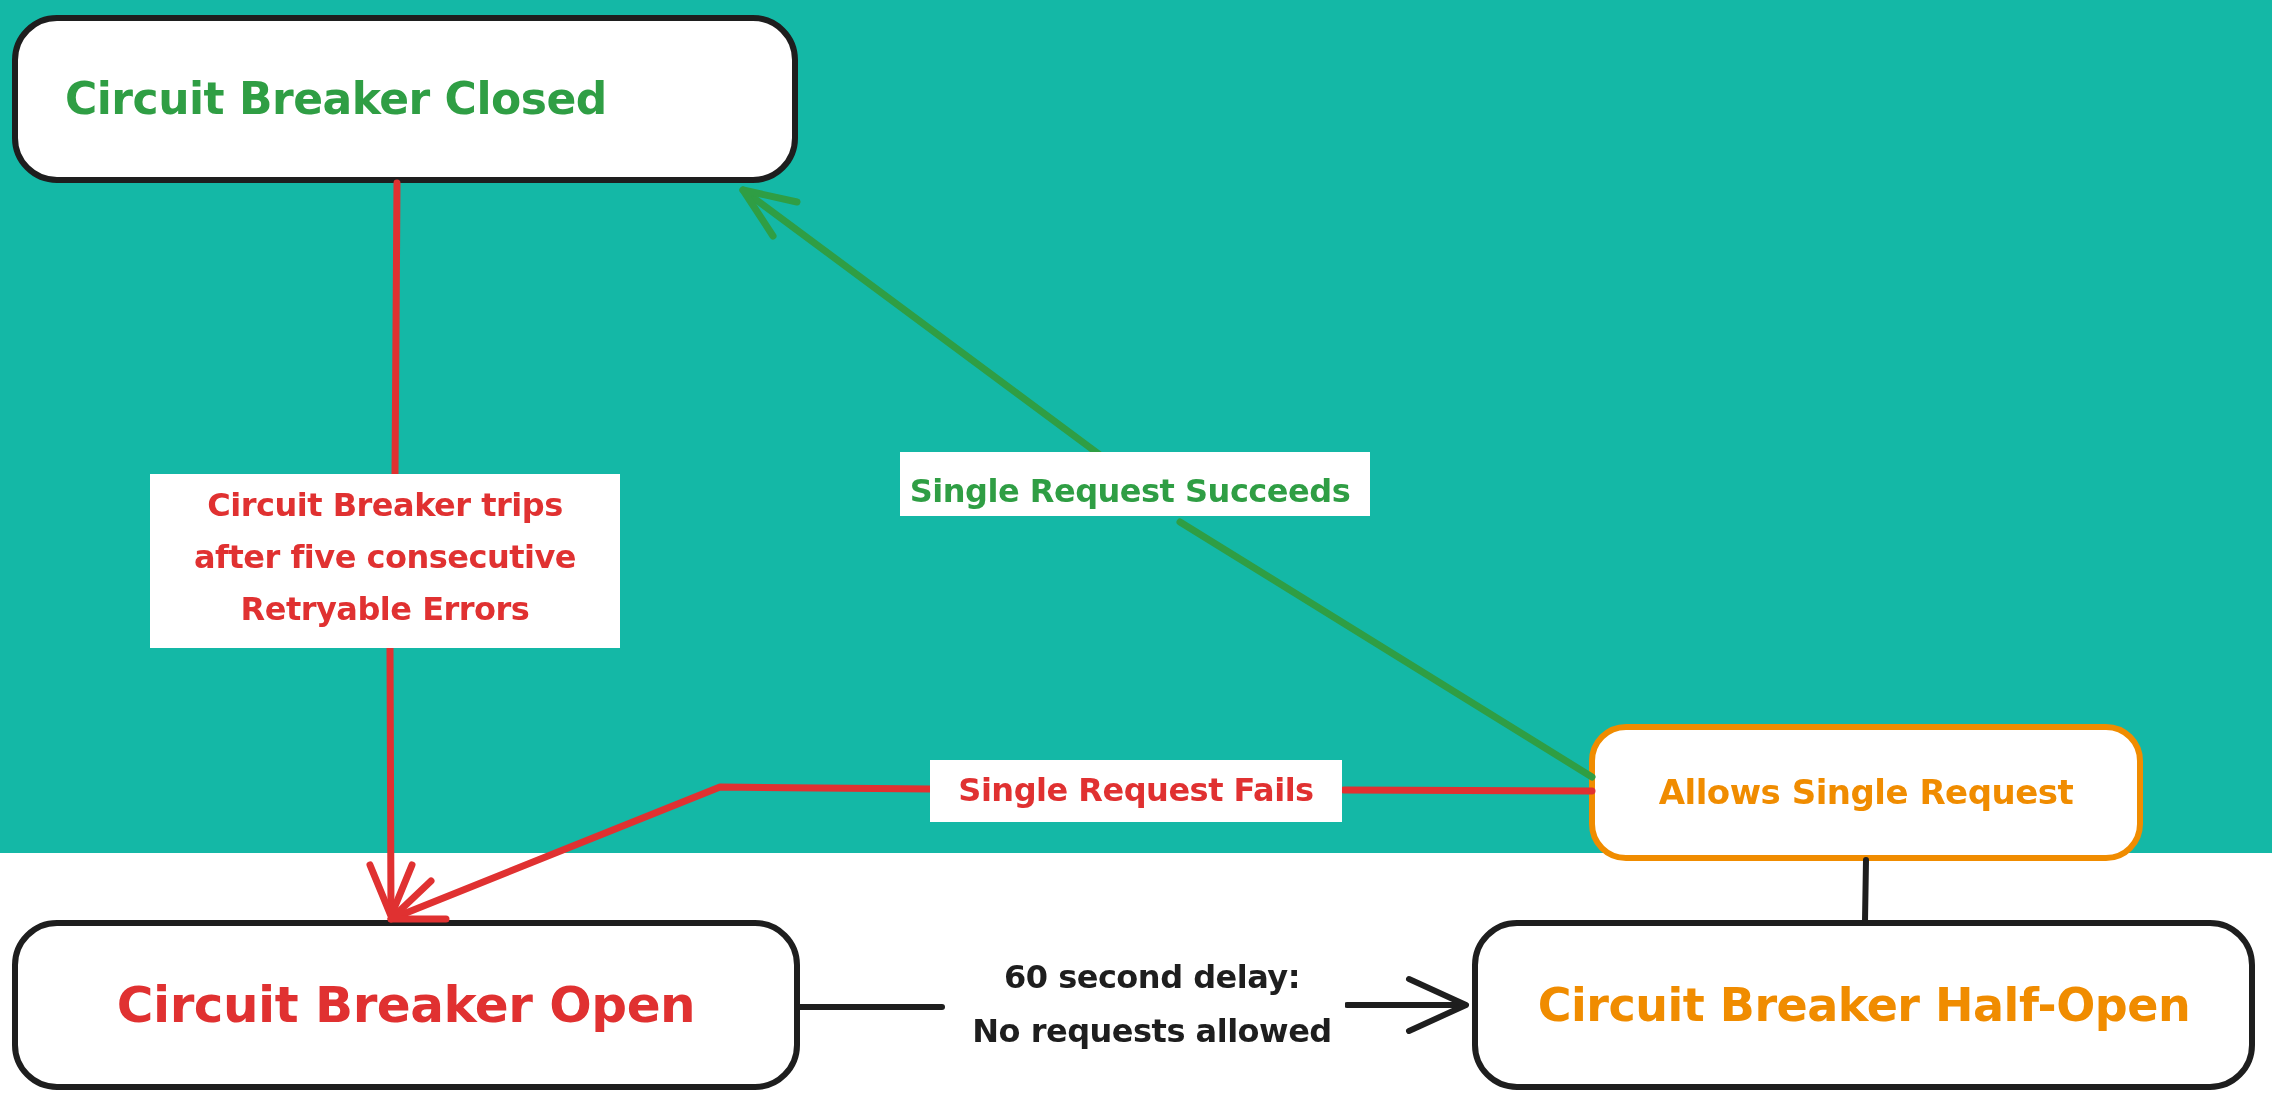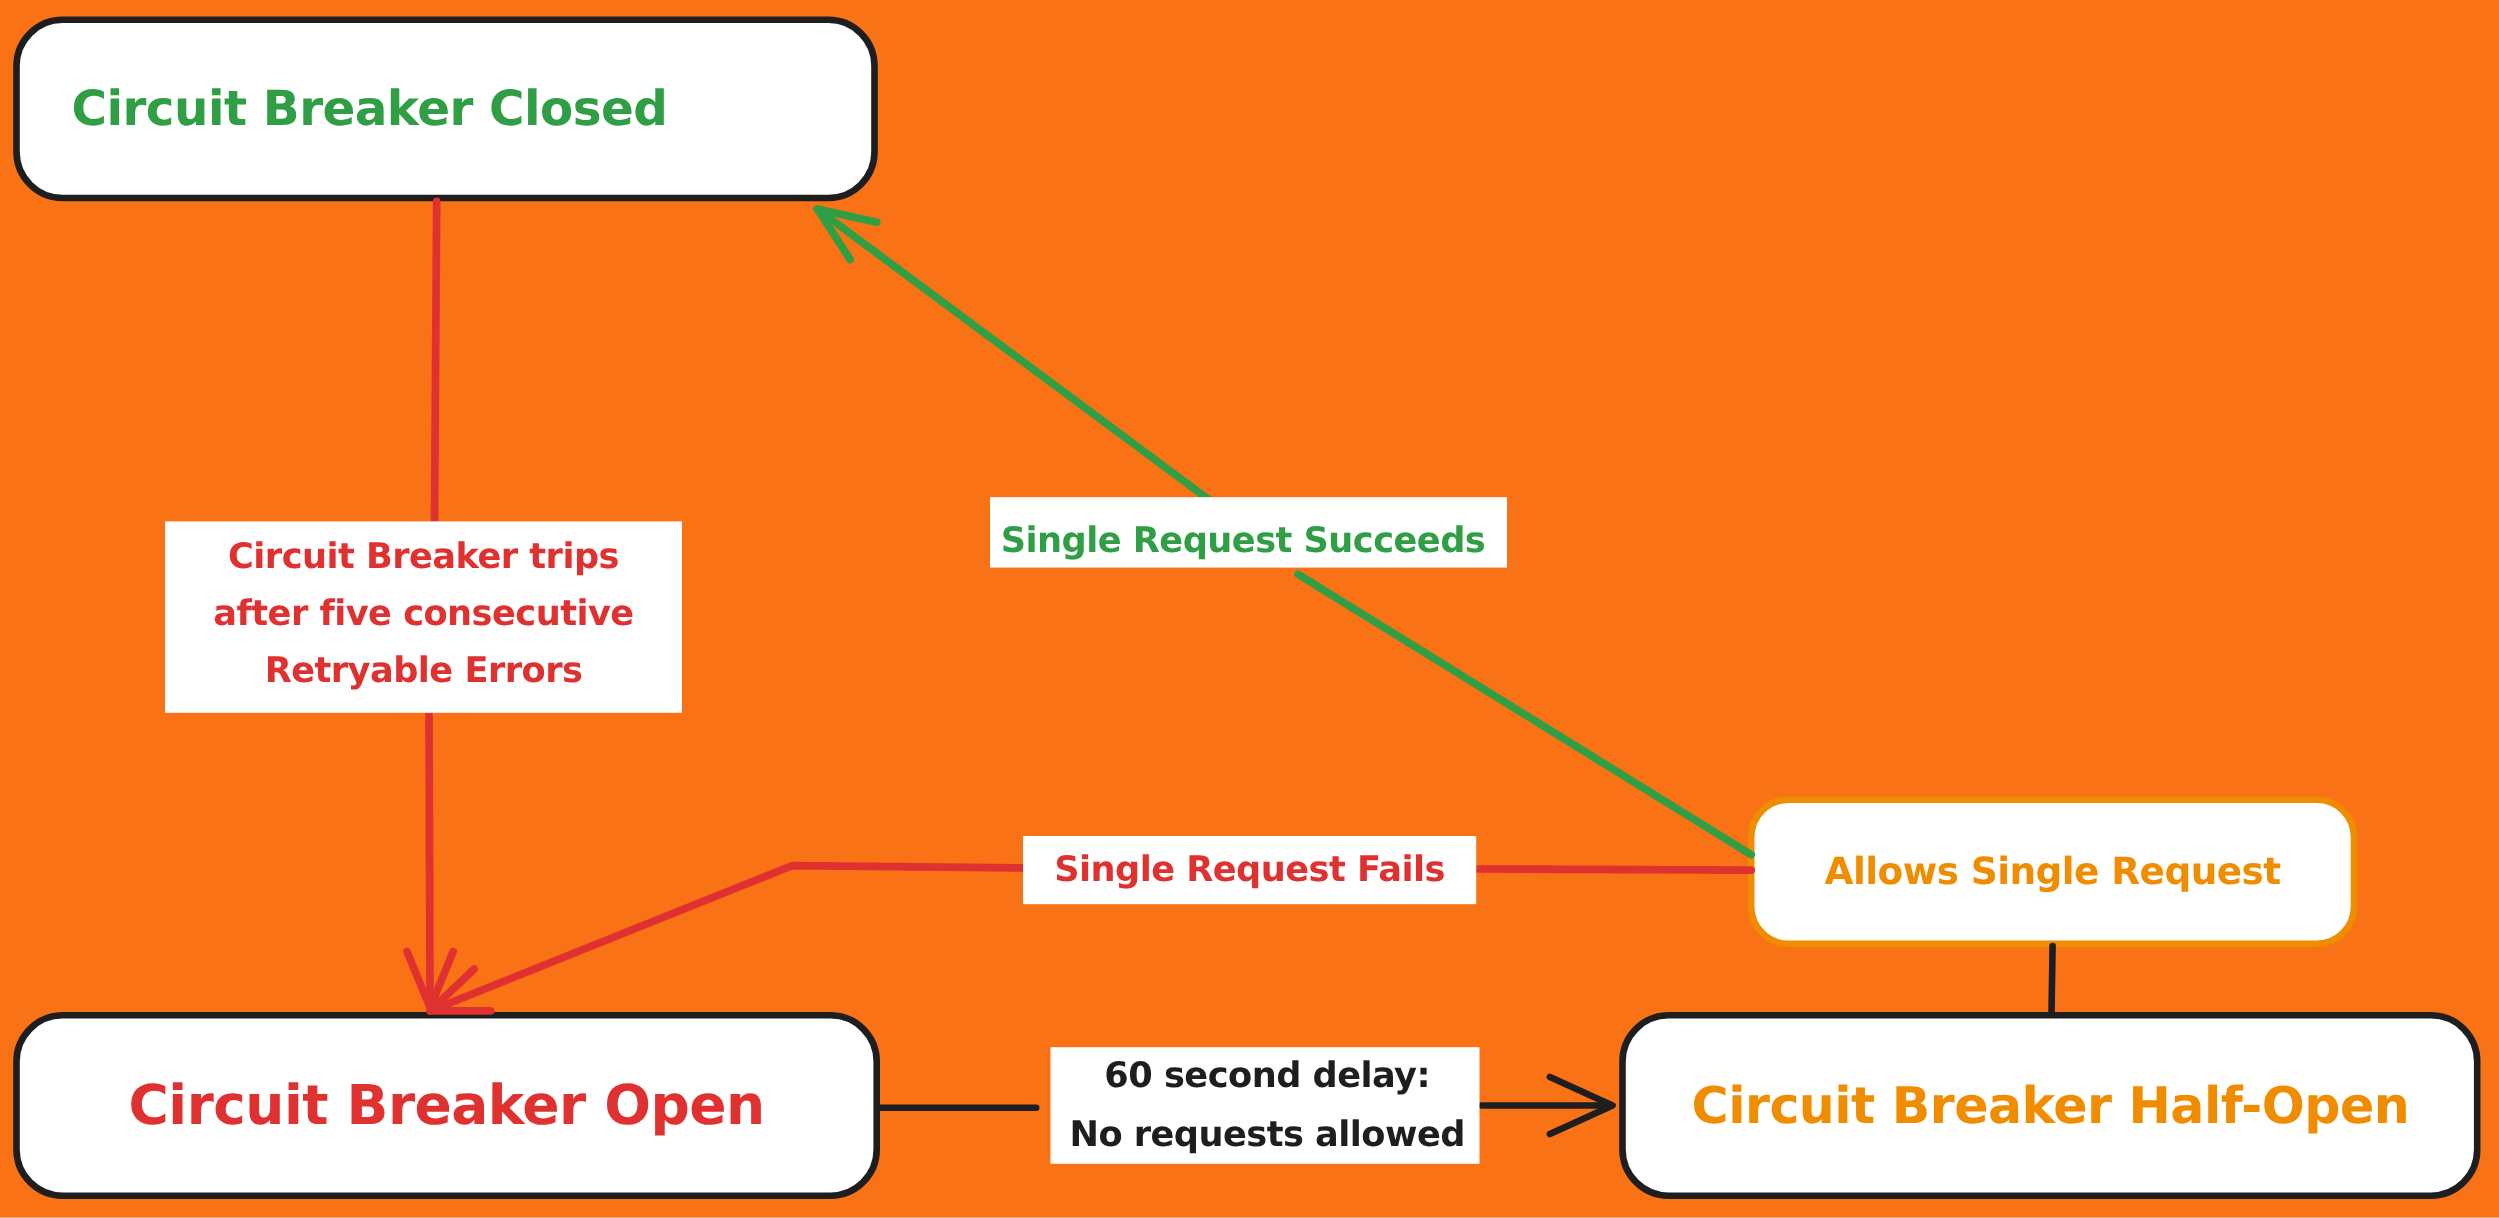--- a/index.html
+++ b/index.html
@@ -6,22 +6,22 @@
     margin: 0;
     padding: 0;
     background: #ffffff;
     width: 2272px;
     height: 1107px;
     overflow: hidden;
   }
   .canvas-wrap {
     position: relative;
     width: 2272px;
-    height: 1107px;
-    background: #f97316;
+    height: 853px;
+    background: #14b8a6;
   }
   svg {
     display: block;
     font-family: "DejaVu Sans", sans-serif;
   }
   .state-box {
     fill: #ffffff;
     stroke-width: 6;
   }
   .edge {

